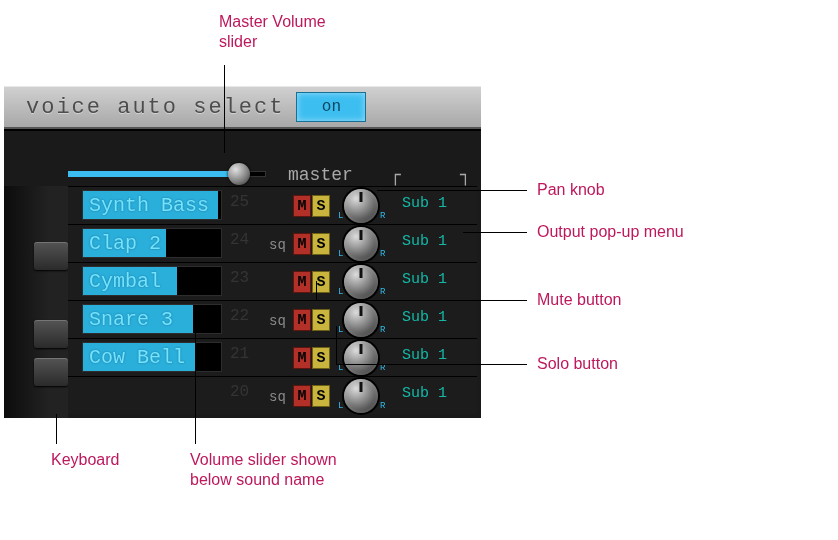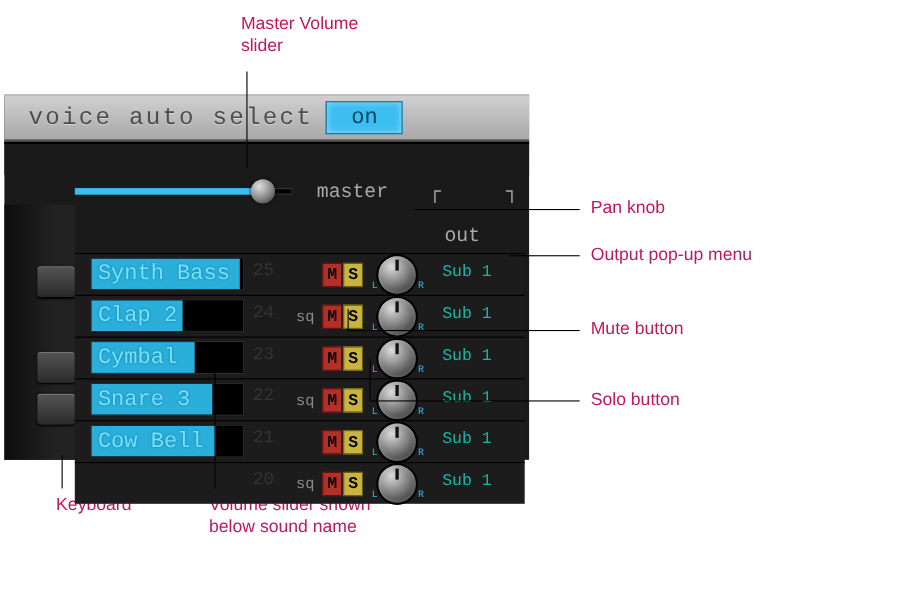--- a/index.html
+++ b/index.html
@@ -51,21 +51,21 @@
   }
   .toggle-box {
     width:70px;
     height:30px;
     background:#3dbef1;
     border:1px solid #1a6f94;
     display:flex;
     align-items:center;
     justify-content:center;
     font-family:"Courier New",monospace;
-    font-size:20px;
+    font-size:16px;
     color:#0a4660;
     box-shadow: inset 0 0 6px rgba(255,255,255,.5);
   }
   .curve-area{
     height:30px;
     background:#1a1a1a;
     border-top:2px solid #000;
     position:relative;
   }
   
@@ -144,21 +144,20 @@
     border-radius:3px;
     box-shadow:inset 0 1px 0 rgba(255,255,255,.2),0 1px 2px #000;
   }
   
   .rows{
     position:absolute;
     left:64px;
     top:100px;
     right:4px;
     bottom:0;
-    margin-top:44px;
   }
   .vrow{
     height:38px;
     position:relative;
     border-top:1px solid #000;
     background:#1c1c1c;
   }
   .vname{
     position:absolute;
     left:14px;

